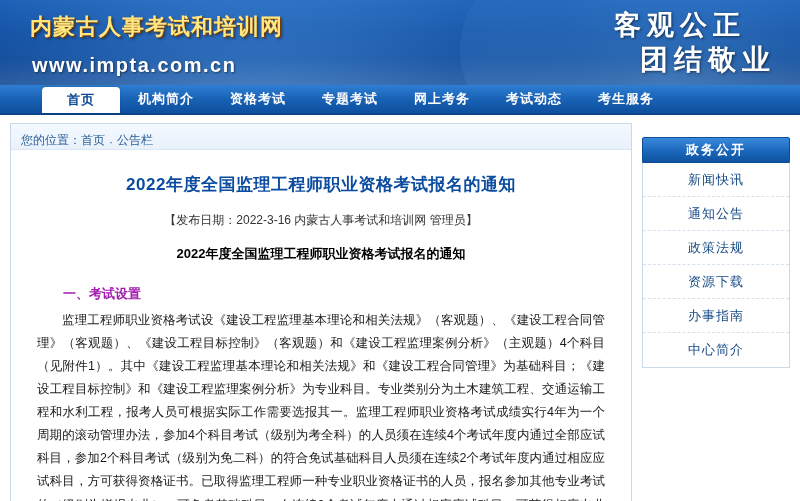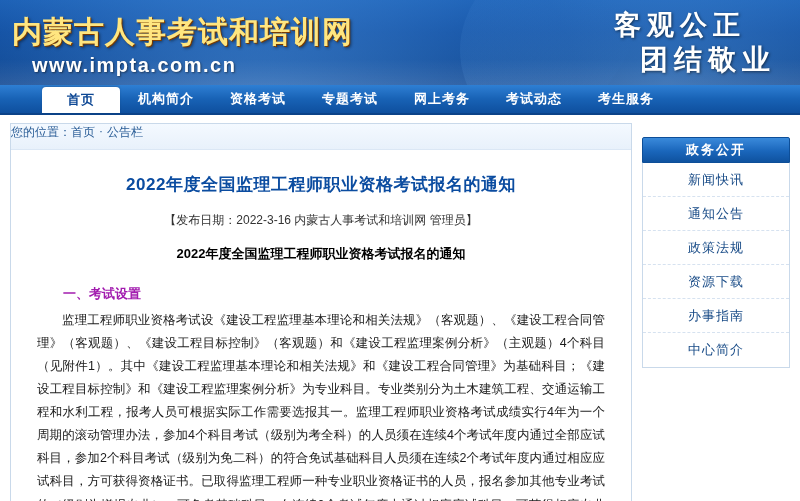--- a/index.html
+++ b/index.html
@@ -40,23 +40,23 @@
   .banner-arc2 {
     position: absolute;
     right: -180px; top: -100px;
     width: 520px; height: 300px;
     border-radius: 50%;
     background: radial-gradient(ellipse at 40% 60%, rgba(120,190,255,0.35) 0%, rgba(20,80,170,0.05) 65%, rgba(0,0,0,0) 75%);
     pointer-events: none;
   }
   .site-title {
     position: absolute;
-    left: 12px; top: 12px;
+    left: 30px; top: 12px;
     font-family: "DejaVu Serif", "Liberation Serif", serif;
-    font-size: 30px;
+    font-size: 22px;
     font-weight: bold;
     letter-spacing: 1px;
     color: #ffe680;
     text-shadow: 1px 1px 0 #7a3b00, 2px 2px 3px rgba(0,0,0,0.45);
     white-space: nowrap;
   }
   .site-url {
     position: absolute;
     left: 32px; top: 54px;
     font-family: "Liberation Sans", sans-serif;
@@ -117,21 +117,22 @@
     gap: 10px;
     background: #ffffff;
   }
   .main-col {
     width: 622px;
     border: 1px solid #c9d9ea;
     background: #ffffff;
   }
   .crumb {
     height: 26px;
-    display: flex; align-items: flex-start;
+    display: flex; align-items: flex-end;
+    padding-left: 10px;
     font-size: 12px;
     color: #2a5d96;
     background: linear-gradient(180deg,#f4f9ff 0%, #e8f1fb 100%);
     border-bottom: 1px solid #dbe7f5;
   }
   .crumb a { color: #2a5d96; text-decoration: none; cursor: pointer; }
   .crumb .sep { margin: 0 4px; color: #2a5d96; }
 
   .article {
     padding: 10px 26px 6px 26px;

